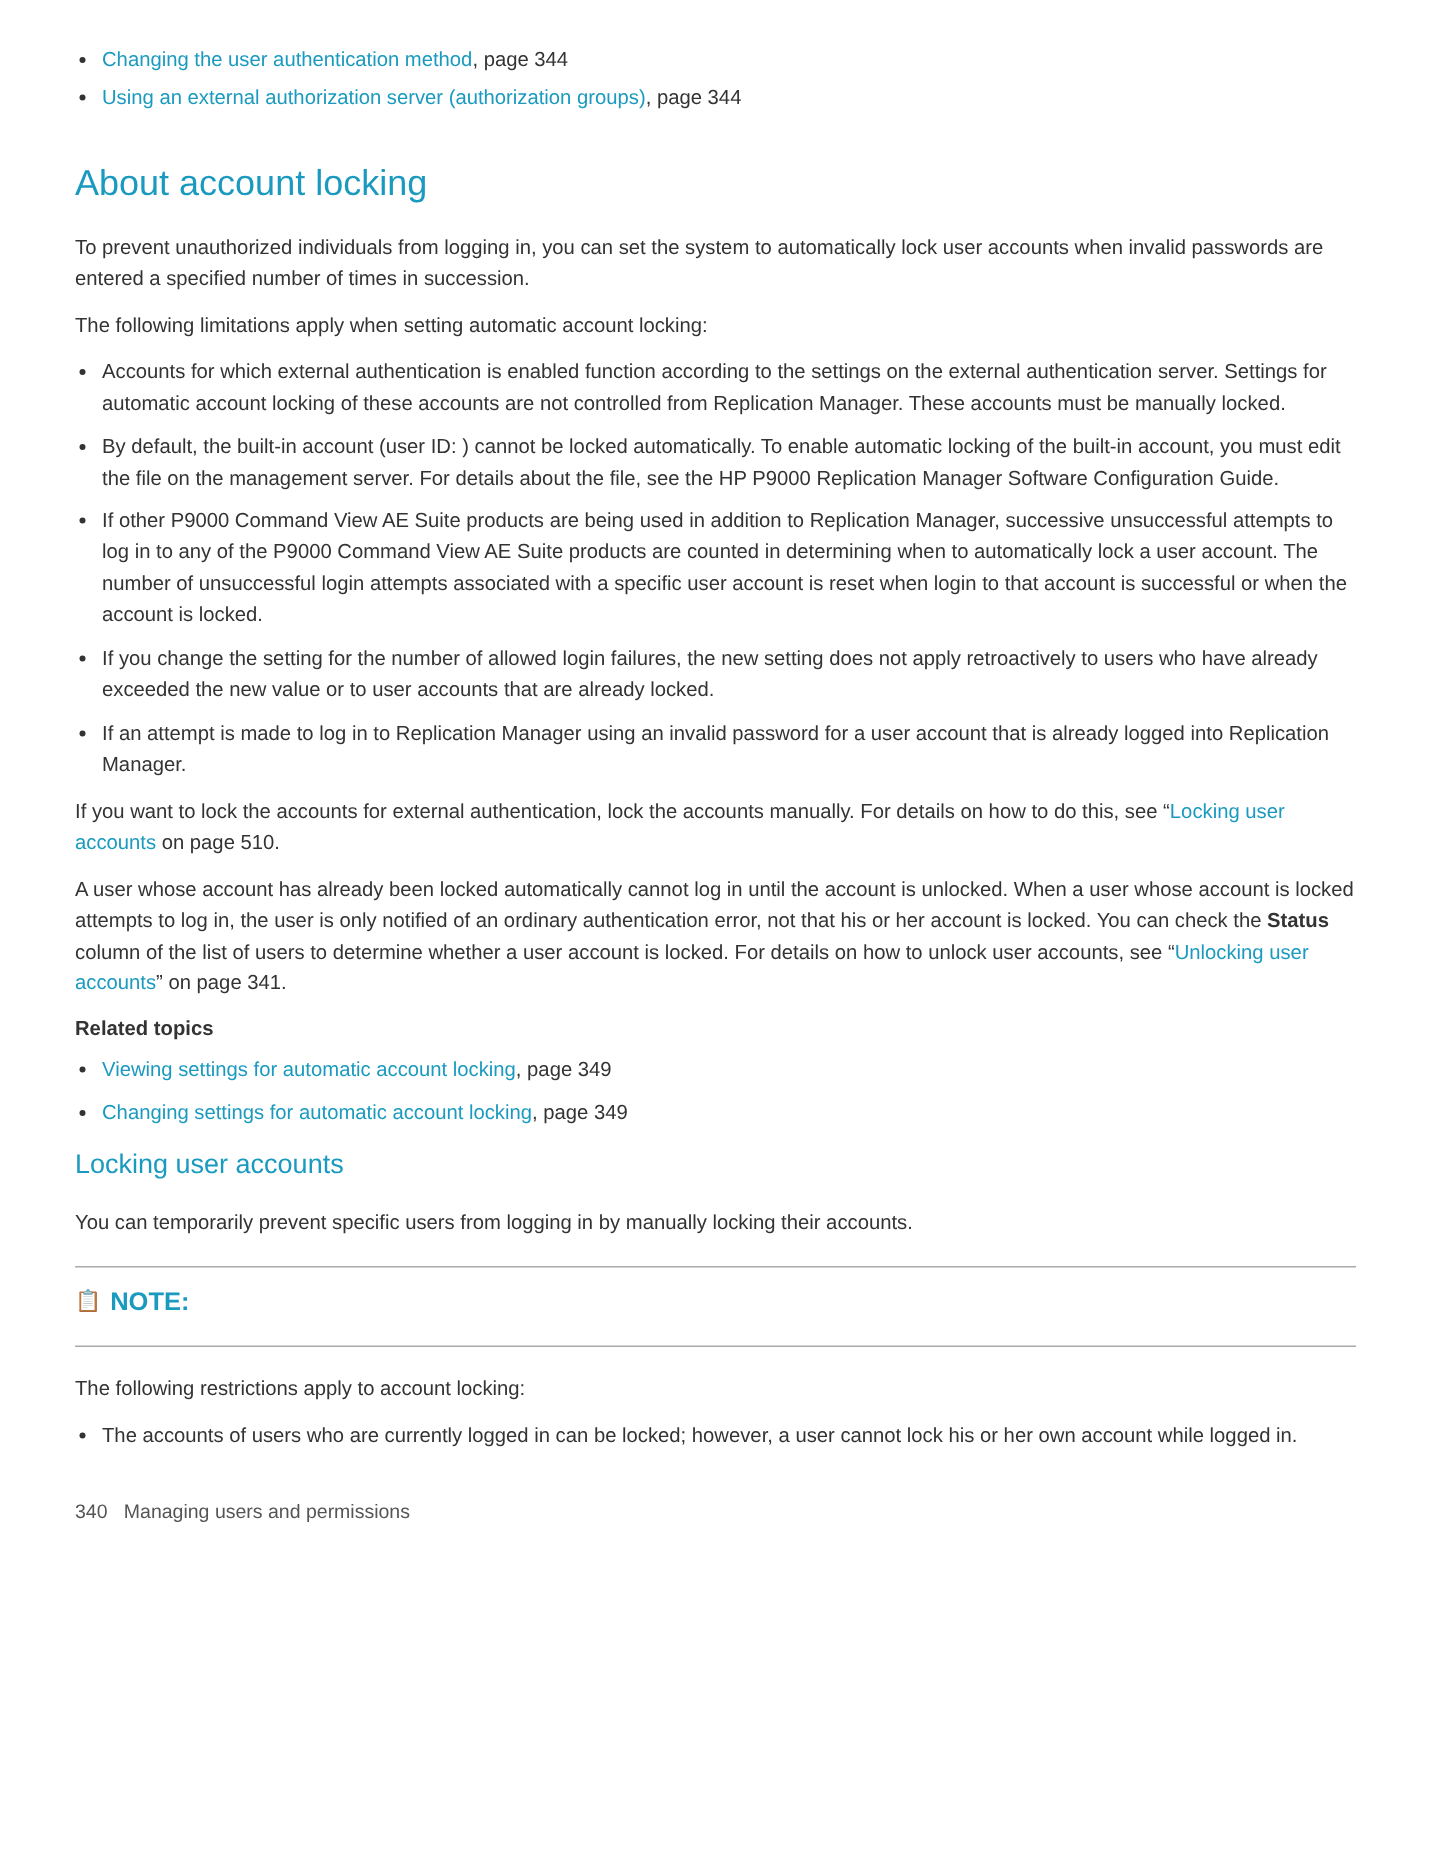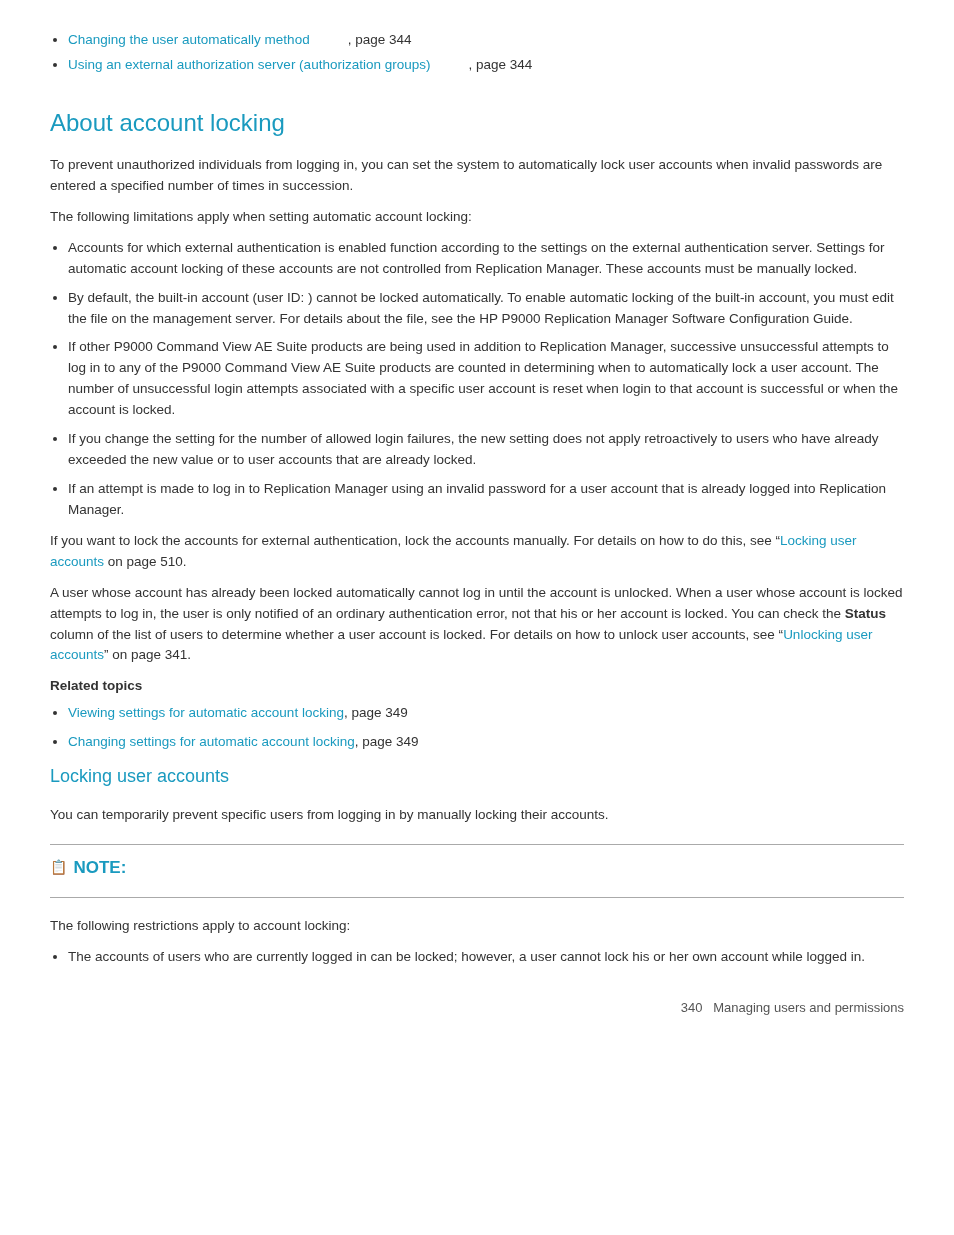--- a/index.html
+++ b/index.html
@@ -23,21 +23,20 @@
       list-style: disc;
       color: #333;
       margin-bottom: 4px;
     }
     .top-links li a {
       color: #1a9abf;
       text-decoration: none;
     }
     .top-links li span {
       color: #333;
-      padding-left: 38px;
     }
     .section-title {
       color: #1a9abf;
       font-size: 24px;
       font-weight: normal;
       margin-bottom: 14px;
       margin-top: 10px;
     }
     .section-title.smaller {
       font-size: 18px;
@@ -87,36 +86,35 @@
     .note-content {
       font-size: 13px;
       color: #333;
       font-weight: bold;
       line-height: 1.5;
     }
     .page-footer {
       margin-top: 30px;
       font-size: 13px;
       color: #555;
-      text-align: right;
     }
     .bold {
       font-weight: bold;
     }
     a {
       color: #1a9abf;
       text-decoration: none;
     }
   </style>
 </head>
 <body>
 
 <ul class="top-links">
   <li>
-    <a>Changing the user automatically method</a><span>, page 344</span>
+    <a>Changing the user authentication method</a><span>, page 344</span>
   </li>
   <li>
     <a>Using an external authorization server (authorization groups)</a><span>, page 344</span>
   </li>
 </ul>
 
 <h2 class="section-title">About account locking</h2>
 
 <p>To prevent unauthorized individuals from logging in, you can set the system to automatically lock user accounts when invalid passwords are entered a specified number of times in succession.</p>
 <p>The following limitations apply when setting automatic account locking:</p>

